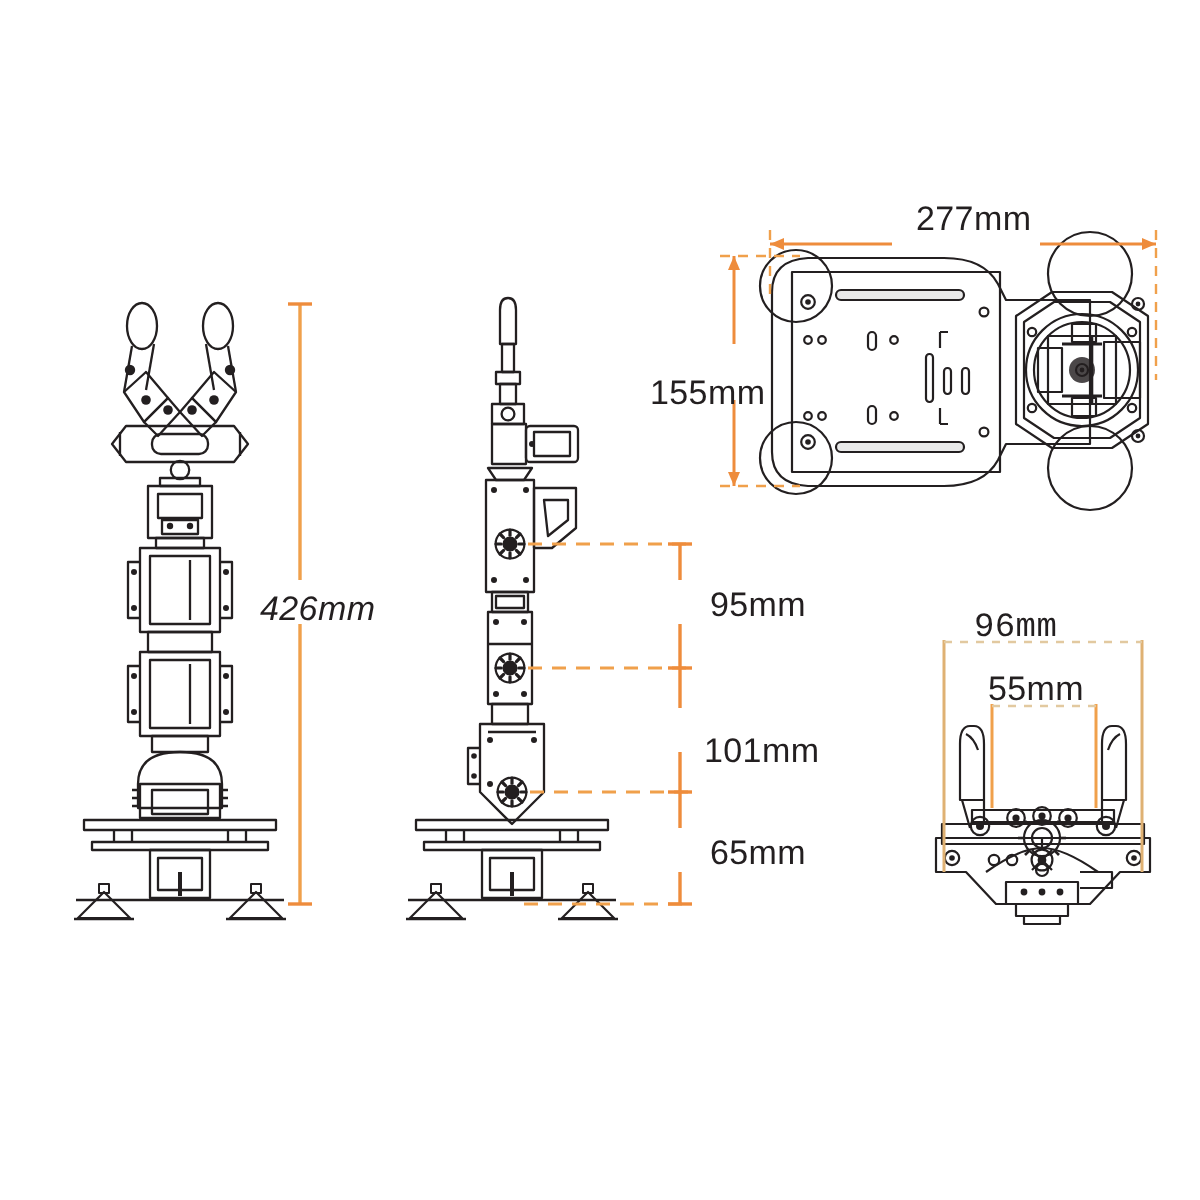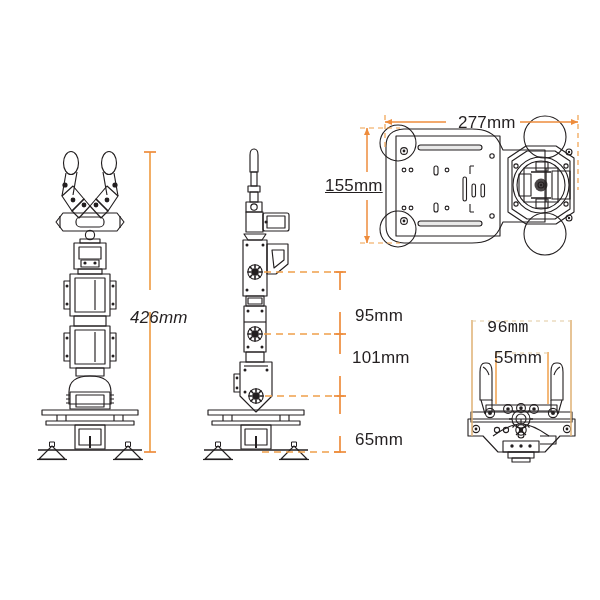--- a/index.html
+++ b/index.html
@@ -1,27 +1,27 @@
 <!DOCTYPE html>
 <html><head>
 <meta charset="utf-8">
 <style>
   html,body{margin:0;padding:0;background:#fff;}
   body{width:600px;height:600px;overflow:hidden;
        font-family:"Liberation Sans","DejaVu Sans",sans-serif;}
   #stage{position:relative;width:600px;height:600px;background:#ffffff;}
   #stage svg{position:absolute;left:0;top:0;}
   .dimlabel{position:absolute;color:#231f20;font-size:17px;letter-spacing:.2px;
-            white-space:nowrap;line-height:1;margin-top:13px;}
+            white-space:nowrap;line-height:1;}
   .dl-426{left:130px;top:296px;font-style:italic;}
   .dl-95 {left:355px;top:294px;}
-  .dl-101{left:352px;top:336px;text-align:right;}
+  .dl-101{left:352px;top:367px;text-align:right;}
   .dl-65 {left:355px;top:418px;}
   .dl-277{left:458px;top:101px;}
-  .dl-155{left:325px;top:164px;text-decoration:underline;}
+  .dl-155{left:325px;top:188px;}
   .dl-96 {left:487px;top:306px;font-family:Liberation Mono, monospace;}
   .dl-55 {left:494px;top:336px;}
 </style>
 </head>
 <body>
 
 <div id="stage">
 
 <svg width="600" height="600" viewBox="0 0 600 600">
   <defs>

